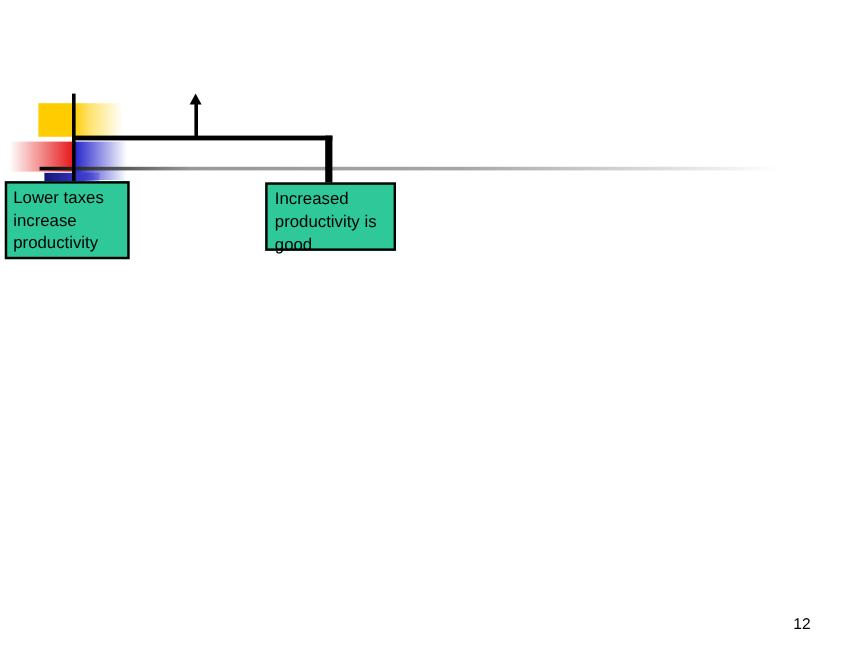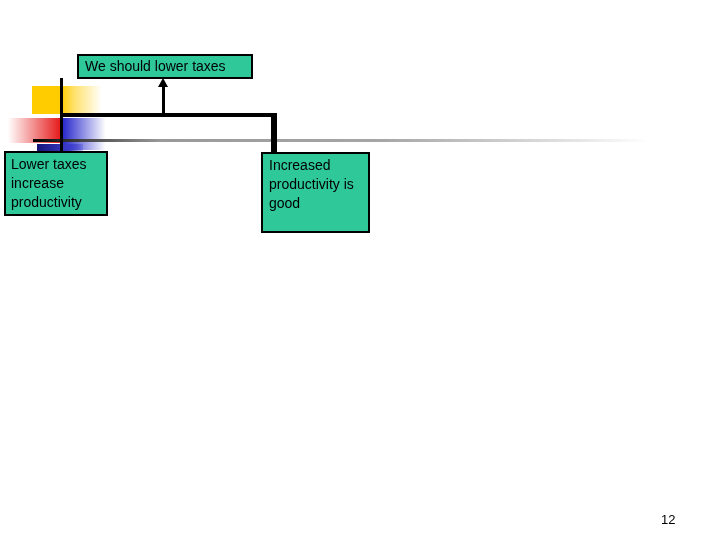--- a/index.html
+++ b/index.html
@@ -79,24 +79,23 @@
     line-height: 20px;
     padding: 0 0 0 6px;
     white-space: nowrap;
   }
   .premise-left {
     left: 4px; top: 151px; width: 104px; height: 65px;
     line-height: 19px;
     padding: 2px 4px 0 5px;
   }
   .premise-right {
-    left: 221px; top: 152px; width: 109px; height: 81px;
+    left: 221px; top: 152px; width: 109px; height: 57px;
     line-height: 19px;
     padding: 2px 4px 0 6px;
-    margin-left: 40px;
   }
   
   .page-number {
     position: absolute;
     left: 661px; top: 512px;
     font-size: 13px;
     color: #000000;
   }
 </style>
 </head>
@@ -109,21 +108,20 @@
   <div class="deco blue-square"></div>
   <div class="deco navy-bar"></div>
   <div class="deco divider-line"></div>
   <div class="deco vertical-line"></div>
 
   <div class="deco bracket-h"></div>
   <div class="deco bracket-stub"></div>
   <div class="deco arrow-stem"></div>
   <div class="deco arrow-head"></div>
 
-  <div class="node conclusion">We should lower taxes</div>
 
   <div class="node premise-left">Lower taxes increase productivity</div>
 
   <div class="node premise-right">Increased productivity is good</div>
 
   <div class="page-number">12</div>
 
 </div>
 
 </body></html>

